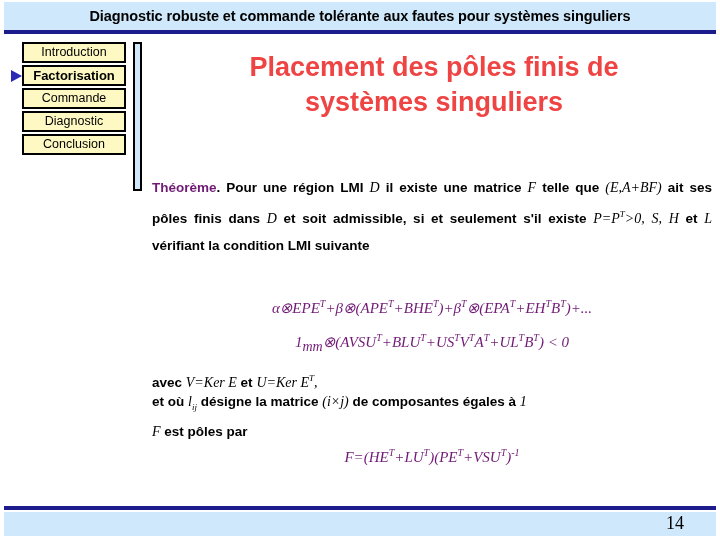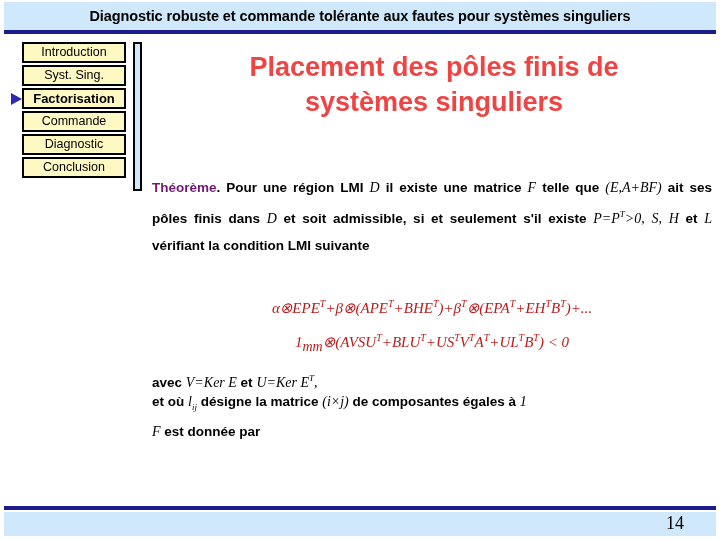--- a/index.html
+++ b/index.html
@@ -140,21 +140,21 @@
   .mvar sup, .mvar sub {
     font-size: 9px;
   }
 
   .eq {
     text-align: center;
     font-family: "Liberation Serif", serif;
     font-style: italic;
     font-weight: normal;
     font-size: 15px;
-    color: #b91c1c;
+    color: #701a75;
     margin: 0;
   }
   .eq sup { font-size: 10px; }
   .eq sub { font-size: 14px; }
   .eq-1 { position: absolute; left: 0; top: 124px; width: 560px; }
   .eq-2 { position: absolute; left: 0; top: 158px; width: 560px; }
   .eq-3 { position: absolute; left: 0; top: 273px; width: 560px; }
 
   .line-avec  { position: absolute; left: 0; top: 192px; width: 560px; line-height: 24px; }
   .line-etou  { position: absolute; left: 0; top: 216px; width: 560px; line-height: 24px; }
@@ -192,23 +192,20 @@
 
 <div class="header-bar">
   <div class="header-title">Diagnostic robuste et commande tolérante aux fautes pour systèmes singuliers</div>
 </div>
 <div class="header-rule"></div>
 
 <div class="sidebar">
   <div class="nav-item">
     <span>Introduction</span>
   </div>
-  <div class="nav-item">
-    <span>Syst. Sing.</span>
-  </div>
   <div class="nav-item active">
     <span class="nav-arrow"></span>
     <span>Factorisation</span>
   </div>
   <div class="nav-item">
     <span>Commande</span>
   </div>
   <div class="nav-item">
     <span>Diagnostic</span>
   </div>
@@ -232,20 +229,23 @@
   </div>
 
   <div class="eq eq-2">
     <i>1</i><sub>mm</sub>⊗(<i>AVSU</i><sup>T</sup>+<i>BLU</i><sup>T</sup>+<i>US</i><sup>T</sup><i>V</i><sup>T</sup><i>A</i><sup>T</sup>+<i>UL</i><sup>T</sup><i>B</i><sup>T</sup>) &lt; <i>0</i>
   </div>
 
   <div class="para line-avec"><span>avec </span><span class="mvar">V=Ker E</span><span> et </span><span class="mvar"><span>U=Ker E</span><sup>T</sup><span>,</span></span></div>
 
   <div class="para line-etou"><span>et où </span><span class="mvar"><span>l</span><sub>ij</sub></span><span> désigne la matrice </span><span class="mvar">(i×j)</span><span> de composantes égales à </span><span class="mvar">1</span></div>
 
-  <div class="para line-fdon"><span class="mvar">F</span><span> est donnée par</span></div>
-
+  <div class="para line-fdon"><span class="mvar">F</span><span> est pôles par</span></div>
+
+  <div class="eq eq-3">
+    <i>F</i>=(<i>HE</i><sup>T</sup>+<i>LU</i><sup>T</sup>)(<i>PE</i><sup>T</sup>+<i>VSU</i><sup>T</sup>)<sup>-1</sup>
+  </div>
 
 </div>
 
 <div class="footer-rule"></div>
 <div class="footer-bar"></div>
 <div class="page-number">14</div>
 
 </body></html>

